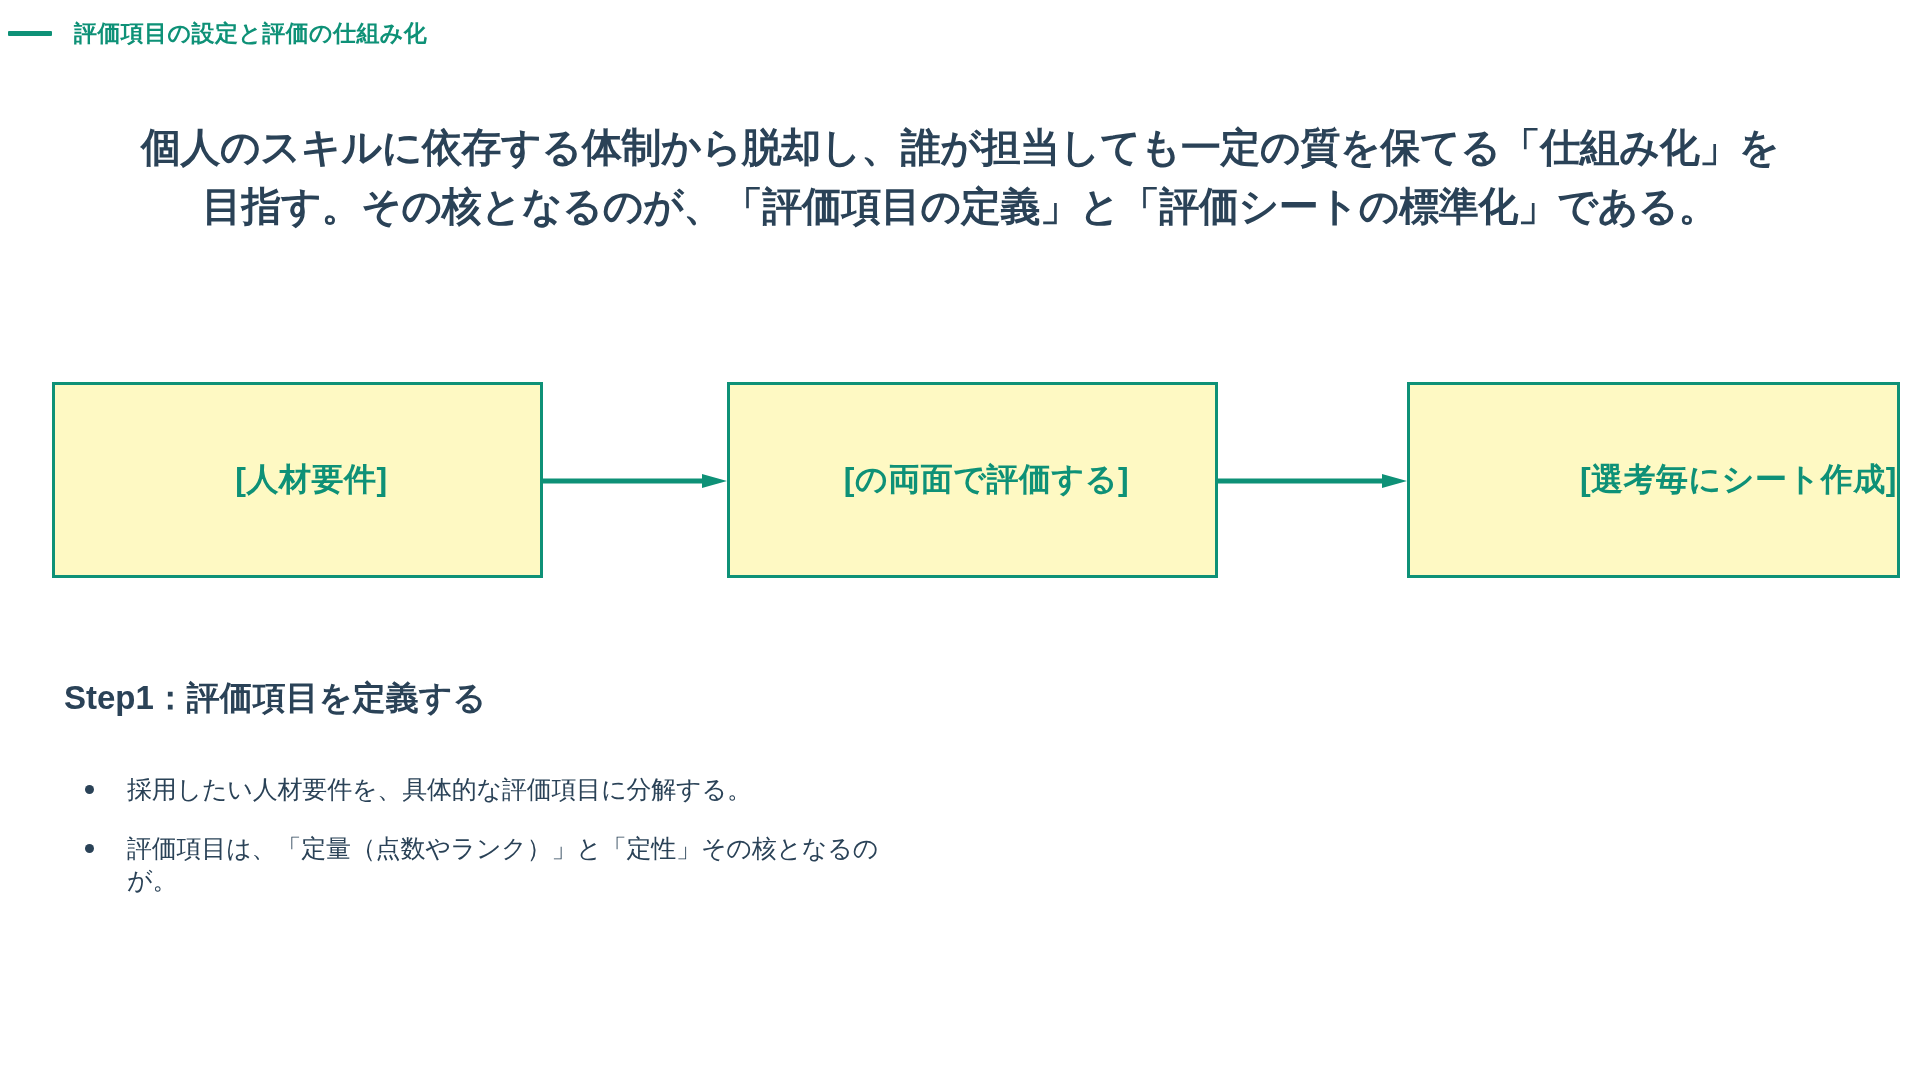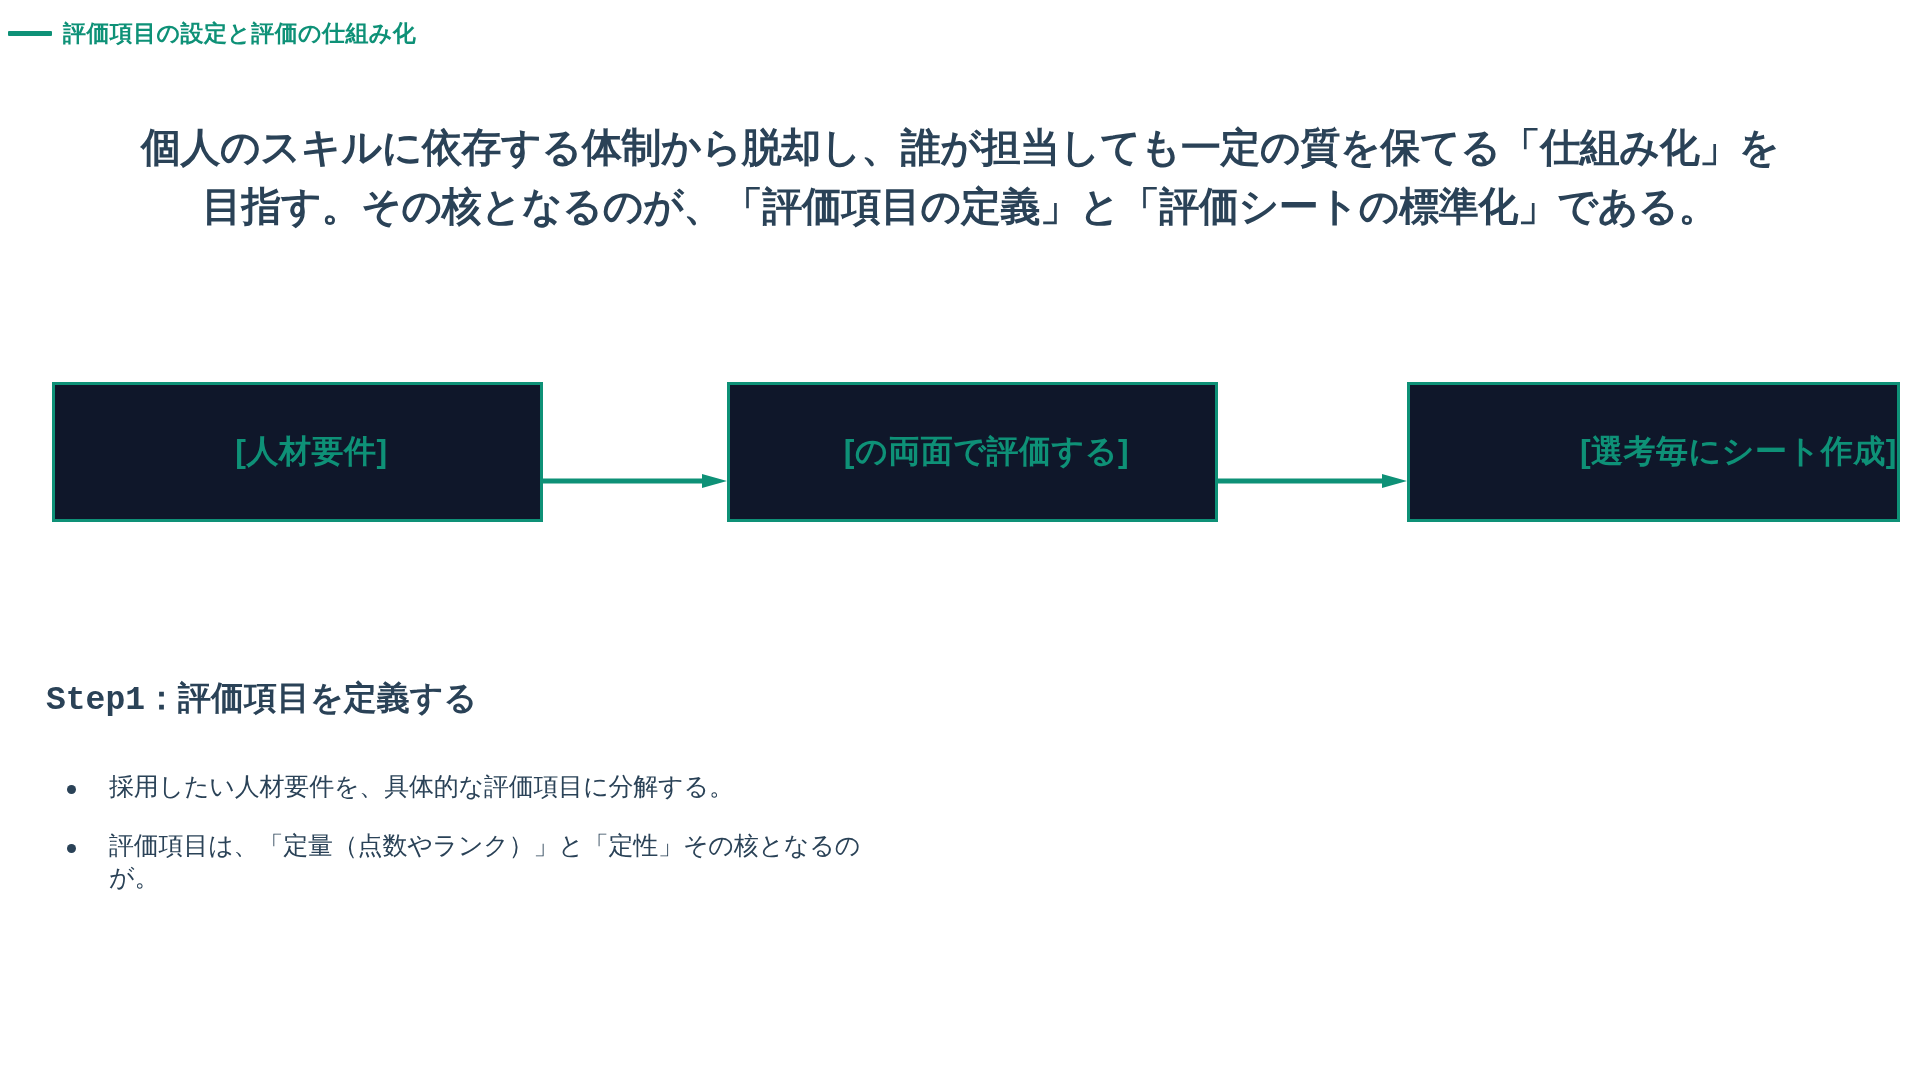--- a/index.html
+++ b/index.html
@@ -18,21 +18,21 @@
     -webkit-font-smoothing: antialiased;
   }
 
   
   .eyebrow {
     position: absolute;
     left: 8px;
     top: 18px;
     display: flex;
     align-items: center;
-    gap: 11px;
+    gap: 22px;
     height: 30px;
   }
   .eyebrow-dash {
     width: 44px;
     height: 5px;
     background: #0e9177;
     border-radius: 1px;
     flex: 0 0 auto;
   }
   .eyebrow-text {
@@ -66,24 +66,24 @@
   .flow {
     position: absolute;
     left: 52px;
     top: 382px;
     width: 1848px;
     height: 198px;
   }
   .flow-box {
     position: absolute;
     top: 0;
-    height: 140px;
+    height: 196px;
     box-sizing: border-box;
     border: 3px solid #0e9177;
-    background: #0f172a;
+    background: #fef9c3;
     display: flex;
     align-items: center;
     justify-content: center;
     padding-left: 28px;
   }
   .flow-box.b1 { left: 0px;    width: 491px; }
   .flow-box.b2 { left: 675px;  width: 491px; }
   .flow-box.b3 { left: 1355px; width: 493px; justify-content: flex-end; }
 
   .flow-box-label {
@@ -108,21 +108,21 @@
     position: absolute;
     left: 0;
     top: 676px;
     width: 1920px;
     height: 260px;
   }
   .step-col {
     position: absolute;
     top: 0;
   }
-  .step-col.c1 { left: 46px;  width: 860px; font-family: Liberation Mono, monospace; }
+  .step-col.c1 { left: 64px;  width: 860px; }
   .step-col.c2 { left: 985px; width: 910px; }
 
   .step-title {
     font-size: 33px;
     font-weight: 700;
     color: #2a4257;
     letter-spacing: 0px;
     margin: 0 0 52px 0;
     white-space: nowrap;
   }

